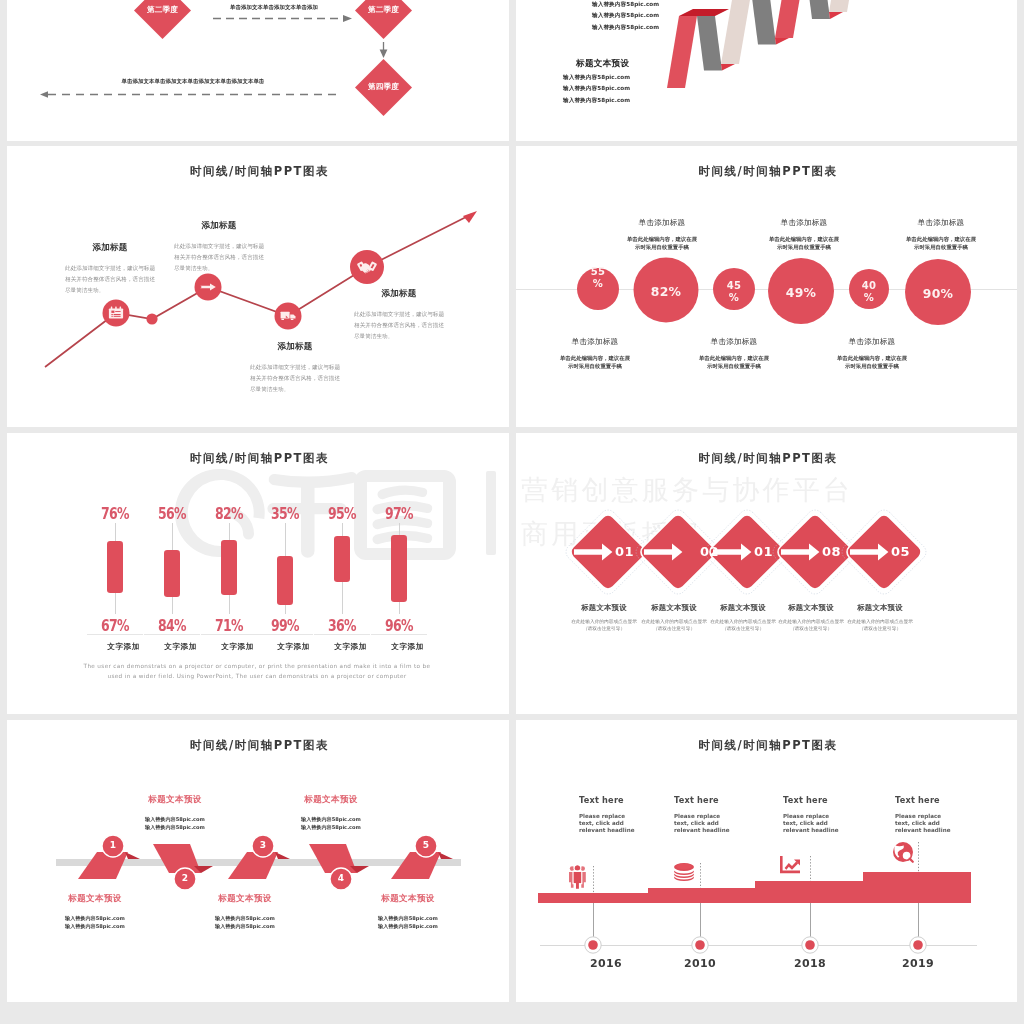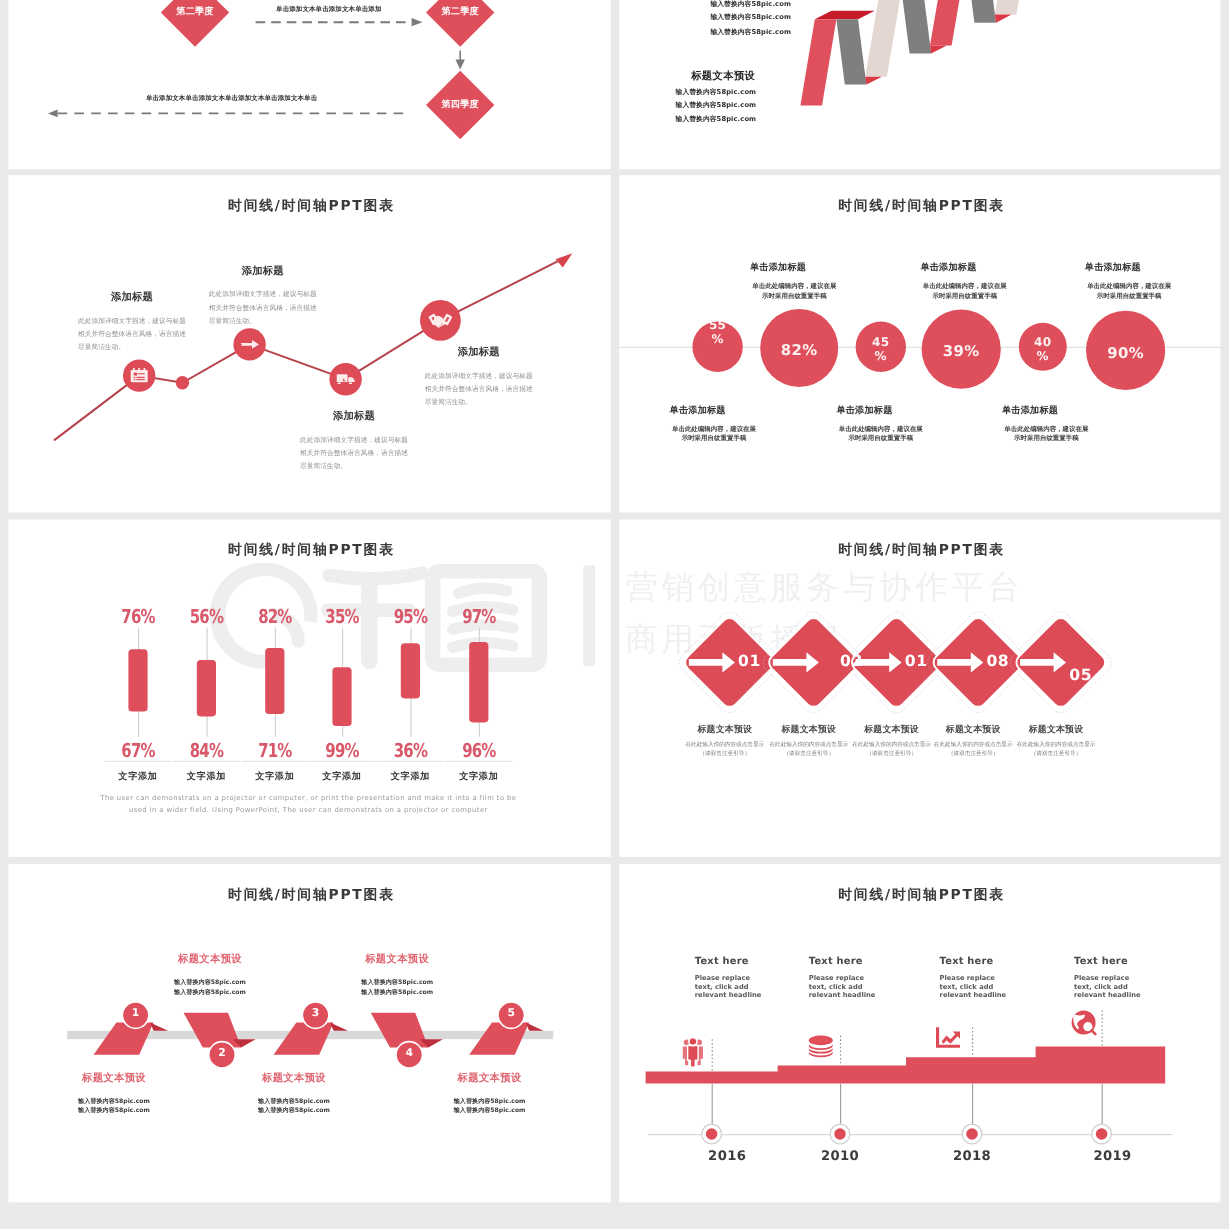--- a/index.html
+++ b/index.html
@@ -14,25 +14,25 @@
   .r4{top:720px;height:282px;}
   .ptitle{position:absolute;width:100%;text-align:center;font-weight:bold;color:#3a3a3a;
           font-size:11.5px;letter-spacing:1.5px;padding-left:3px;box-sizing:border-box;}
   svg{display:block;}
   .nhead{font-weight:bold;color:#3a3a3a;font-size:8.6px;text-align:center;letter-spacing:0.2px;}
   .nbody{color:#8f8f8f;font-size:5.6px;line-height:11px;margin-top:9px;text-align:justify;}
   .pct{position:absolute;width:40px;text-align:center;color:#fdf0f0;font-weight:bold;letter-spacing:0.3px;}
   .pct-sm{font-size:10px;line-height:11.5px;}
   .pct-lg{font-size:12.4px;line-height:12px;}
   .cblk{position:absolute;width:74px;}
-  .chead{font-weight:bold;color:#333;font-size:7.6px;text-align:left;letter-spacing:0.2px;}
+  .chead{font-weight:normal;color:#333;font-size:7.6px;text-align:center;letter-spacing:0.2px;}
   .cbody{color:#444;font-size:5.4px;line-height:8px;margin-top:7px;text-align:center;font-weight:bold;}
   .pctsym{display:block;}
   .bval{position:absolute;width:50px;text-align:center;color:#D9596A;font-weight:bold;font-size:16px;letter-spacing:-0.9px;transform:scaleX(0.78);}
-  .blabel{position:absolute;width:50px;text-align:center;color:#3a3a3a;font-weight:bold;font-size:7.6px;letter-spacing:0.6px;}
+  .blabel{position:absolute;width:50px;text-align:right;color:#3a3a3a;font-weight:bold;font-size:7.6px;letter-spacing:0.6px;}
   .bfooter{position:absolute;left:76px;top:228px;width:348px;text-align:center;color:#9a9a9a;font-size:5.7px;line-height:10px;letter-spacing:0.35px;}
   .wm1{position:absolute;left:168px;top:36px;}
   .dnum{position:absolute;width:30px;color:#fff;font-weight:bold;font-size:13px;letter-spacing:0.5px;}
   .dblk{position:absolute;width:78px;text-align:center;}
   .dhead{font-weight:bold;color:#4a4a4a;font-size:7.4px;letter-spacing:0.2px;}
   .dbody{color:#7a7a7a;font-size:4.7px;line-height:7.2px;margin-top:5px;white-space:nowrap;}
   .dbody+.dbody{margin-top:0;}
   .wmtxt{position:absolute;left:5px;top:35px;color:#f0f0f0;font-size:27px;line-height:44px;font-weight:normal;letter-spacing:3.2px;white-space:nowrap;}
   .snum{position:absolute;width:20px;text-align:center;color:#fff;font-weight:bold;font-size:9px;}
   .sblk{position:absolute;width:80px;text-align:center;}
@@ -187,21 +187,21 @@
       <circle cx="82" cy="143" r="21" fill="#DF4E5B"></circle>
       <circle cx="150" cy="144" r="32.5" fill="#DF4E5B"></circle>
       <circle cx="218" cy="143" r="21" fill="#DF4E5B"></circle>
       <circle cx="285" cy="145" r="33" fill="#DF4E5B"></circle>
       <circle cx="353" cy="143" r="20" fill="#DF4E5B"></circle>
       <circle cx="422" cy="146" r="33" fill="#DF4E5B"></circle>
     </svg>
     <div class="pct pct-sm" style="left:62px;top:120px;"><span>55</span><span class="pctsym">%</span></div>
     <div class="pct pct-lg" style="left:130px;top:140px;"><span>82%</span></div>
     <div class="pct pct-sm" style="left:198px;top:134px;"><span>45</span><span class="pctsym">%</span></div>
-    <div class="pct pct-lg" style="left:265px;top:141px;"><span>39%</span></div>
+    <div class="pct pct-lg" style="left:265px;top:141px;"><span>49%</span></div>
     <div class="pct pct-sm" style="left:333px;top:134px;"><span>40</span><span class="pctsym">%</span></div>
     <div class="pct pct-lg" style="left:402px;top:142px;"><span>90%</span></div>
 
     <div class="cblk" style="left:109px;top:72px;">
       <div class="chead">单击添加标题</div>
       <div class="cbody">单击此处编辑内容，建议在展示时采用自纹重置手稿</div>
     </div>
     <div class="cblk" style="left:251px;top:72px;">
       <div class="chead">单击添加标题</div>
       <div class="cbody">单击此处编辑内容，建议在展示时采用自纹重置手稿</div>
@@ -314,21 +314,21 @@
       <path d="M58.0,116.2 h28 v-5.6 l10.4,8.4 l-10.4,8.4 v-5.6 h-28 z" fill="#ffffff"></path>
       <path d="M128.0,116.2 h28 v-5.6 l10.4,8.4 l-10.4,8.4 v-5.6 h-28 z" fill="#ffffff"></path>
       <path d="M197.0,116.2 h28 v-5.6 l10.4,8.4 l-10.4,8.4 v-5.6 h-28 z" fill="#ffffff"></path>
       <path d="M265.0,116.2 h28 v-5.6 l10.4,8.4 l-10.4,8.4 v-5.6 h-28 z" fill="#ffffff"></path>
       <path d="M334.0,116.2 h28 v-5.6 l10.4,8.4 l-10.4,8.4 v-5.6 h-28 z" fill="#ffffff"></path>
     </svg>
     <div class="dnum" style="left:99px;top:111px;">01</div>
     <div class="dnum" style="left:184px;top:111px;">02</div>
     <div class="dnum" style="left:238px;top:111px;">01</div>
     <div class="dnum" style="left:306px;top:111px;">08</div>
-    <div class="dnum" style="left:375px;top:111px;margin-top:12px;">05</div>
+    <div class="dnum" style="left:375px;top:111px;">05</div>
     <div class="dblk" style="left:49px;top:170px;">
       <div class="dhead">标题文本预设</div>
       <div class="dbody">在此处输入你的内容或点击显示</div>
       <div class="dbody">（请双击注意引导）</div>
     </div>
     <div class="dblk" style="left:119px;top:170px;">
       <div class="dhead">标题文本预设</div>
       <div class="dbody">在此处输入你的内容或点击显示</div>
       <div class="dbody">（请双击注意引导）</div>
     </div>
@@ -471,15 +471,15 @@
       <div class="yhead">Text here</div>
       <div class="ybody">Please replace text, click add relevant headline</div>
     </div>
     <div class="yblk" style="left:379px;top:75px;">
       <div class="yhead">Text here</div>
       <div class="ybody">Please replace text, click add relevant headline</div>
     </div>
     <div class="ylabel" style="left:65px;top:237px;">2016</div>
     <div class="ylabel" style="left:159px;top:237px;">2010</div>
     <div class="ylabel" style="left:269px;top:237px;">2018</div>
-    <div class="ylabel" style="left:377px;top:237px;text-align:right;">2019</div>
+    <div class="ylabel" style="left:377px;top:237px;">2019</div>
   </div>
 </div>
 
 </body></html>

